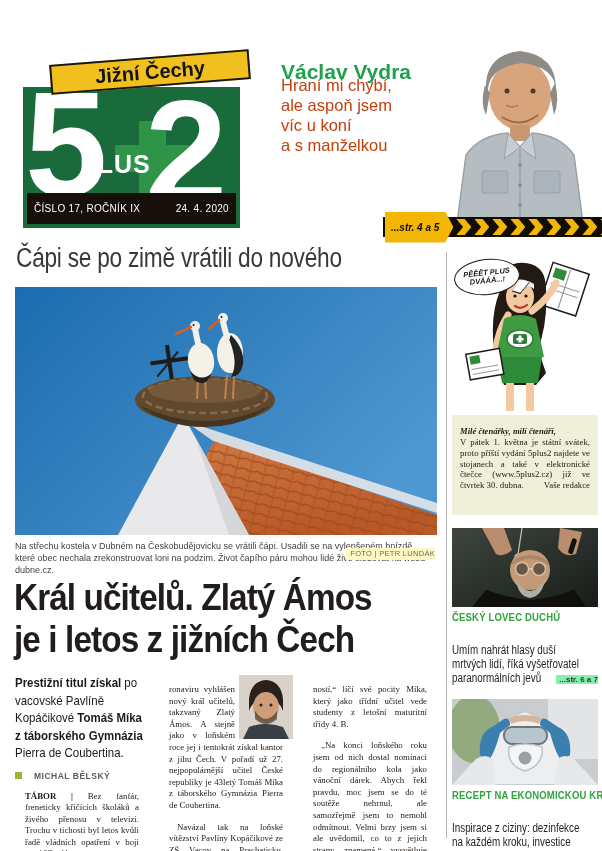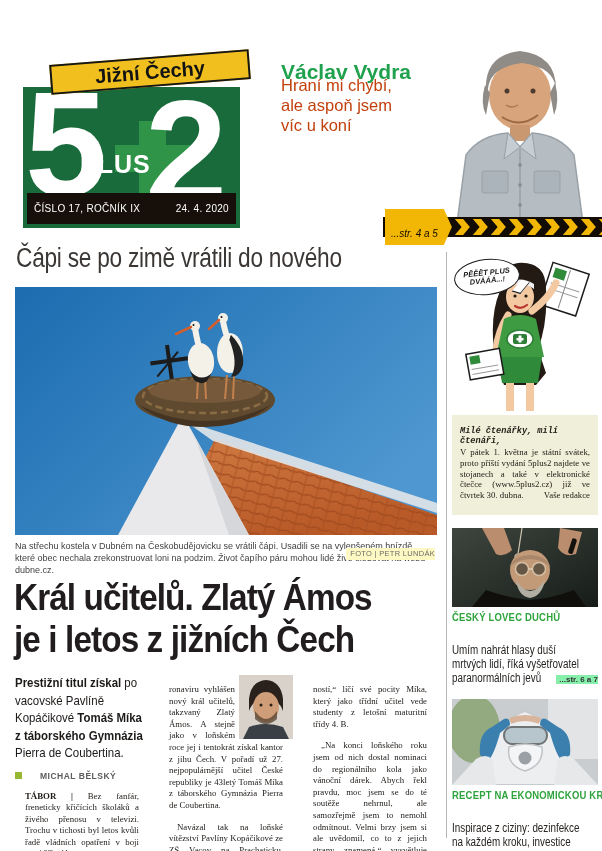--- a/index.html
+++ b/index.html
@@ -17,61 +17,61 @@
   .region-banner{position:absolute;left:50px;top:57px;width:196px;height:26px;background:#f2c01e;border:2px solid #161616;
                  transform:rotate(-4.5deg);display:flex;align-items:center;justify-content:center;
                  font-weight:bold;font-size:20px;color:#131313;z-index:5;}
 
   
   .teaser-name{position:absolute;left:281px;top:60px;font-weight:bold;font-size:21px;color:#1fa14e;}
   .teaser-quote{position:absolute;left:281px;top:75px;font-size:16.5px;line-height:20px;color:#c2410c;}
   .vydra{position:absolute;left:430px;top:33px;width:172px;height:198px;}
   .ref-banner{position:absolute;left:383px;top:217px;width:219px;height:20px;background:#120c04;
               display:flex;align-items:center;padding:0 2px;gap:3px;}
-  .ref-arrow{height:24px;background:#f2b705;clip-path:polygon(0 0,88% 0,100% 50%,88% 100%,0 100%);
-             display:flex;align-items:center;padding:12px 14px 0 6px;font-weight:normal;font-style:italic;
+  .ref-arrow{height:31px;background:#f2b705;clip-path:polygon(0 0,88% 0,100% 50%,88% 100%,0 100%);
+             display:flex;align-items:center;padding:0 14px 0 6px;font-weight:bold;font-style:italic;
              font-size:10px;color:#120c04;white-space:nowrap;}
   .chev{width:15px;height:16px;background:#f2b705;flex:0 0 auto;
         clip-path:polygon(0 0,55% 0,100% 50%,55% 100%,0 100%,45% 50%);}
 
   
   .hl1{position:absolute;left:16px;top:243px;font-size:27px;color:#3b3735;white-space:nowrap;
        transform:scaleX(.84);transform-origin:0 0;letter-spacing:-.3px;}
   .stork-photo{position:absolute;left:15px;top:287px;width:422px;height:248px;}
   .caption{position:absolute;left:15px;top:540px;width:422px;font-size:9px;line-height:12px;color:#3f3f3f;}
   .credit{position:absolute;right:2px;bottom:16px;font-size:7.5px;color:#6a6a6a;letter-spacing:.3px;background:#fef9c3;padding-left:4px;}
 
   
   .hl2{position:absolute;left:14px;top:577px;}
   .hl2 div{font-weight:bold;font-size:37px;line-height:42px;color:#211d1e;white-space:nowrap;
            transform:scaleX(.9);transform-origin:0 0;letter-spacing:-1px;}
   .cols{position:absolute;left:15px;top:674px;width:422px;display:flex;gap:10px;}
   .col{width:134px;flex:0 0 134px;}
   .lead{width:152px;transform:scaleX(.88);transform-origin:0 0;font-size:13px;line-height:17.5px;color:#1c1917;}
-  .byline{display:flex;align-items:center;gap:18px;margin:9px 0 10px 0;}
+  .byline{display:flex;align-items:center;gap:12px;margin:9px 0 10px 0;}
   .byline-sq{width:7px;height:7px;background:#97b733;}
   .byline-txt{font-size:8.5px;font-weight:bold;color:#5c5c5c;letter-spacing:.5px;}
   .body-serif{font-family:"Liberation Serif",serif;font-size:8.8px;line-height:11.6px;text-align:justify;color:#1e1a17;margin:10px;}
   .body-serif + .body-serif{text-indent:8px;}
   .mika{float:right;width:54px;height:64px;margin:1px 0 2px 4px;}
   .cont{font-size:8px;font-weight:bold;color:#2b2b2b;margin-top:2px;letter-spacing:.2px;}
 
   
   .vrule{position:absolute;left:446px;top:252px;width:1px;height:586px;background:#b5b5b5;}
   .sidebar{position:absolute;left:452px;top:253px;width:146px;}
   .comic{position:relative;width:146px;height:160px;}
   .bubble{position:absolute;left:2px;top:6px;width:64px;height:34px;background:#fff;border:1.5px solid #1c1c1c;
           border-radius:50%;display:flex;flex-direction:column;align-items:center;justify-content:center;
           font-size:7.5px;font-weight:bold;font-style:italic;color:#1c1c1c;z-index:3;line-height:8.5px;transform:rotate(-6deg);}
   .bubble:after{content:"";position:absolute;right:-6px;bottom:-2px;width:10px;height:10px;background:#fff;
           border-right:1.5px solid #1c1c1c;border-bottom:1.5px solid #1c1c1c;transform:skew(-35deg) rotate(18deg);}
   .promo{width:130px;height:88px;background:#f0efda;padding:6px 8px;margin-top:2px;}
   .promo-h div{font-weight:bold;font-size:12px;line-height:14px;color:#1f8a3c;white-space:nowrap;
                transform:scaleX(.9);transform-origin:0 0;}
-  .promo-sal{font-family:Liberation Mono, monospace;font-style:italic;font-weight:bold;font-size:8.6px;margin-top:5px;color:#242018;}
+  .promo-sal{font-family:Liberation Serif, serif;font-style:italic;font-weight:bold;font-size:8.6px;margin-top:5px;color:#242018;}
   .promo-body{font-family:"Liberation Serif",serif;font-size:8.8px;line-height:10.8px;text-align:justify;color:#242018;margin-top:1px;}
   .promo-sig{float:right;font-weight:normal;font-family:"Liberation Serif",serif;}
   .sb-photo1{width:146px;height:79px;margin-top:13px;}
   .sb-photo2{width:146px;height:86px;margin-top:13px;}
   .kicker{font-weight:bold;font-size:10px;color:#2fa33c;letter-spacing:.2px;margin-top:5px;white-space:nowrap;
           transform:scaleX(.95);transform-origin:0 0;}
   .sb-text{position:relative;margin-top:20px;}
   .sb-line{font-size:12px;line-height:14.2px;color:#262320;white-space:nowrap;transform:scaleX(.82);transform-origin:0 0;}
   .sb-ref{position:absolute;right:0;bottom:2px;font-size:8px;font-weight:bold;color:#333;background:#86efac;padding-left:3px;}
 </style>
@@ -94,20 +94,21 @@
       <span>ČÍSLO 17, ROČNÍK IX</span>
       <span>24. 4. 2020</span>
     </div>
   </div>
 
   <div class="teaser-name">Václav Vydra</div>
   <div class="teaser-quote">
     <div>Hraní mi chybí,</div>
     <div>ale aspoň jsem</div>
     <div>víc u koní</div>
+    <div>a s manželkou</div>
   </div>
 
   <div class="vydra">
     <svg width="172" height="198" viewBox="0 0 172 198">
       <ellipse cx="90" cy="62" rx="31" ry="35" fill="#d8a47c"></ellipse>
       <path d="M56,58 Q54,22 90,18 Q126,22 126,56 Q124,34 92,30 Q60,34 58,56 Z" fill="#8f8b86"></path>
       <path d="M55,52 Q50,70 56,82 L60,60 Z" fill="#8f8b86"></path>
       <path d="M125,50 Q130,68 124,82 L120,60 Z" fill="#8f8b86"></path>
       <path d="M76,72 Q82,76 88,72" stroke="#a9764f" stroke-width="1.5" fill="none"></path>
       <path d="M72,84 Q90,96 108,82" stroke="#9c6a45" stroke-width="2" fill="none"></path>

